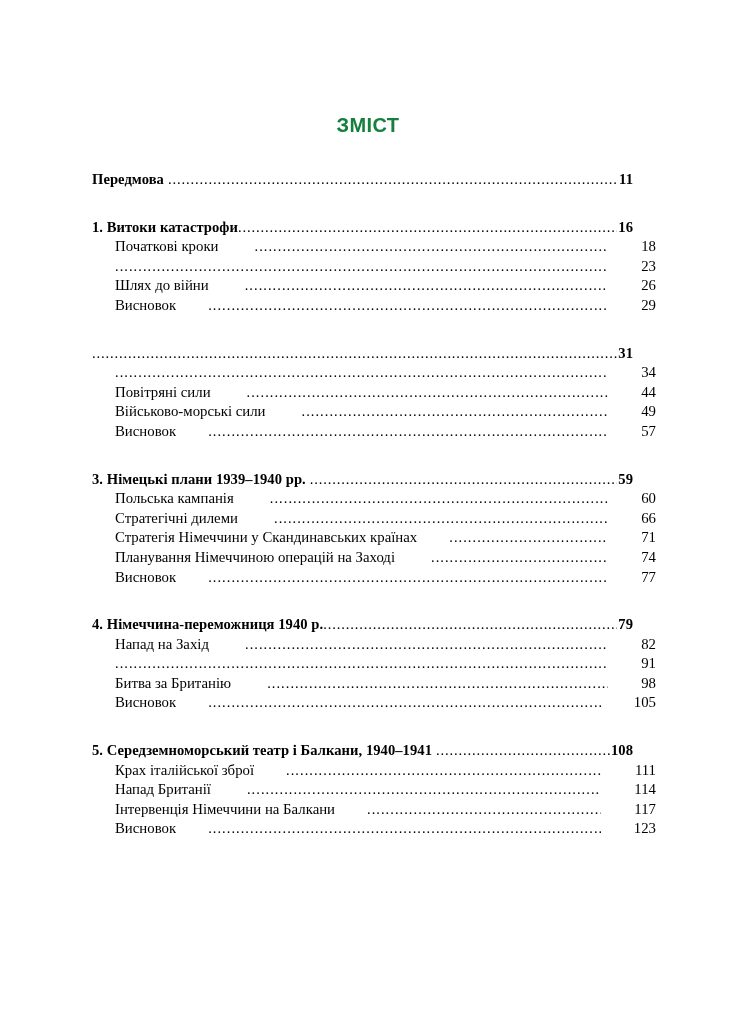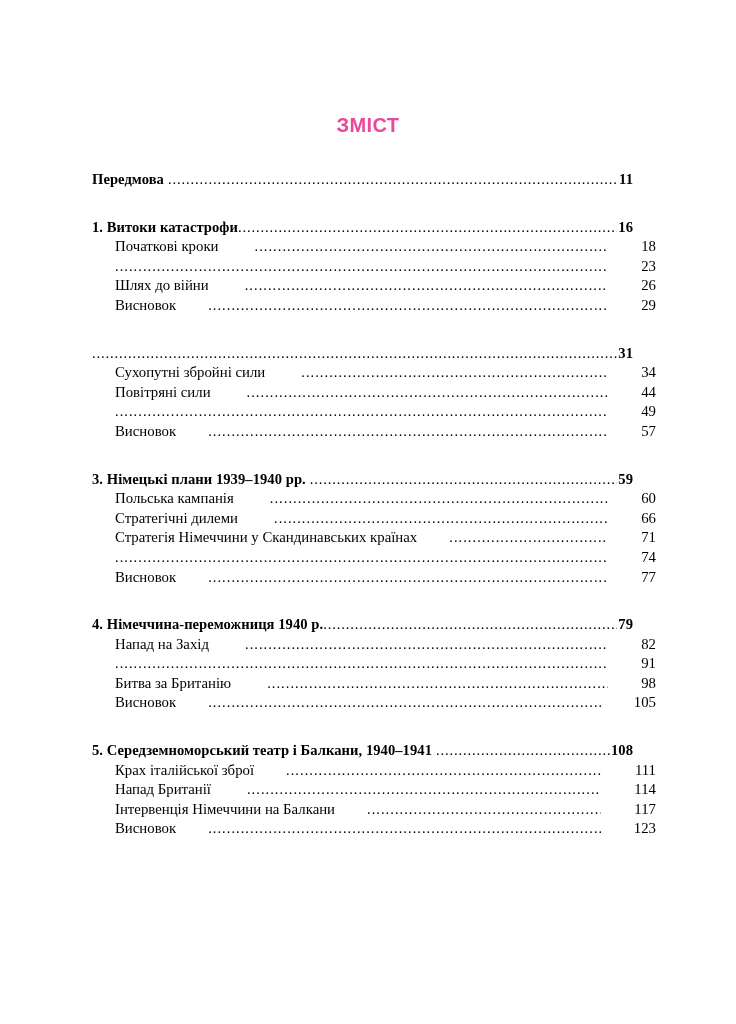--- a/index.html
+++ b/index.html
@@ -34,21 +34,21 @@
     position: absolute;
     top: 113px;
     left: 0;
     width: 736px;
     text-align: center;
     font-family: "Liberation Sans", "DejaVu Sans", sans-serif;
     font-weight: bold;
     font-size: 20px;
     letter-spacing: 0.4px;
     line-height: 24px;
-    color: #ec4899;
+    color: #15803d;
   }
 
   
   .toc-body {
     position: absolute;
     top: 170px;
     left: 92px;
     width: 541px; 
   }
 
@@ -171,30 +171,30 @@
           <span class="entry-leader" aria-hidden="true">........................................................................................................................................................................................................</span>
           <span class="entry-page">29</span>
         </div>
       </div>
       <div class="toc-block">
         <div class="toc-entry level-chapter entry-entrygap-space">
           <span class="entry-leader" aria-hidden="true">........................................................................................................................................................................................................</span>
           <span class="entry-page">31</span>
         </div>
         <div class="toc-entry level-section entry-entrygap-space">
-          <span class="entry-label">Сухопутні збройні сили</span>
           <span class="entry-leader" aria-hidden="true">........................................................................................................................................................................................................</span>
           <span class="entry-page">34</span>
         </div>
         <div class="toc-entry level-section entry-entrygap-space">
           <span class="entry-label">Повітряні сили</span>
           <span class="entry-leader" aria-hidden="true">........................................................................................................................................................................................................</span>
           <span class="entry-page">44</span>
         </div>
         <div class="toc-entry level-section entry-entrygap-space">
+          <span class="entry-label">Військово-морські сили</span>
           <span class="entry-leader" aria-hidden="true">........................................................................................................................................................................................................</span>
           <span class="entry-page">49</span>
         </div>
         <div class="toc-entry level-section entry-entrygap-none">
           <span class="entry-label">Висновок</span>
           <span class="entry-leader" aria-hidden="true">........................................................................................................................................................................................................</span>
           <span class="entry-page">57</span>
         </div>
       </div>
       <div class="toc-block">
@@ -212,20 +212,21 @@
           <span class="entry-label">Стратегічні дилеми</span>
           <span class="entry-leader" aria-hidden="true">........................................................................................................................................................................................................</span>
           <span class="entry-page">66</span>
         </div>
         <div class="toc-entry level-section entry-entrygap-none">
           <span class="entry-label">Стратегія Німеччини у Скандинавських країнах</span>
           <span class="entry-leader" aria-hidden="true">........................................................................................................................................................................................................</span>
           <span class="entry-page">71</span>
         </div>
         <div class="toc-entry level-section entry-entrygap-space">
+          <span class="entry-label">Планування Німеччиною операцій на Заході</span>
           <span class="entry-leader" aria-hidden="true">........................................................................................................................................................................................................</span>
           <span class="entry-page">74</span>
         </div>
         <div class="toc-entry level-section entry-entrygap-none">
           <span class="entry-label">Висновок</span>
           <span class="entry-leader" aria-hidden="true">........................................................................................................................................................................................................</span>
           <span class="entry-page">77</span>
         </div>
       </div>
       <div class="toc-block">

